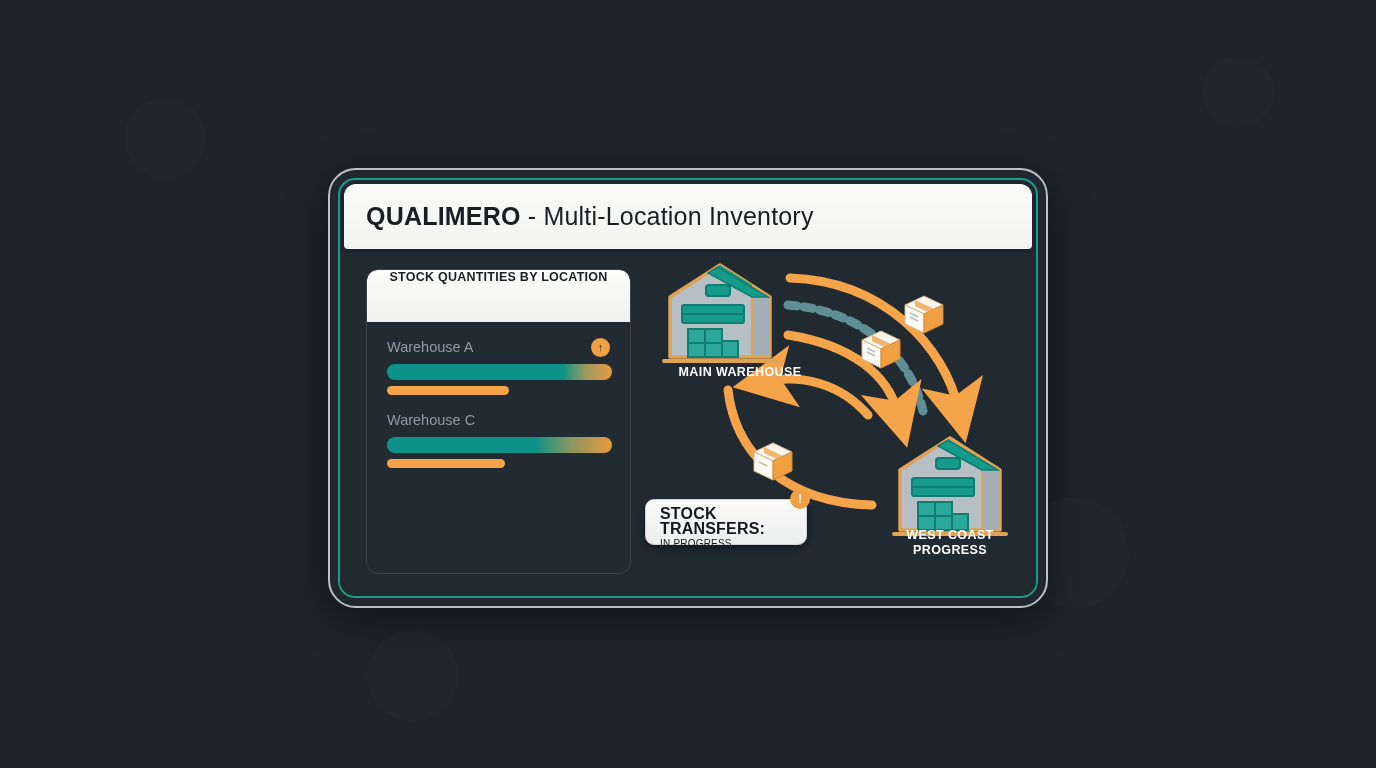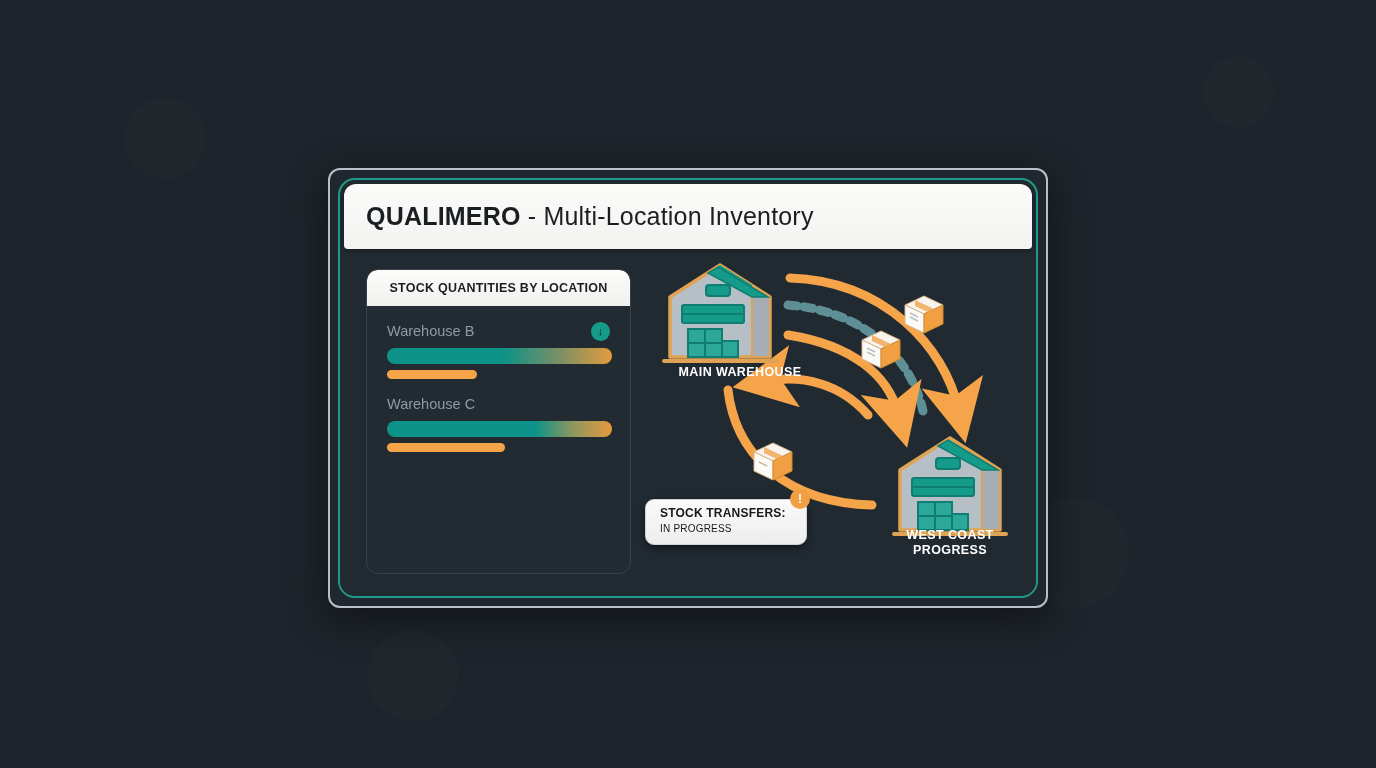--- a/index.html
+++ b/index.html
@@ -13,21 +13,21 @@
     background-image:
       radial-gradient(circle at 12% 18%, rgba(255,255,255,.012) 0 40px, transparent 41px),
       radial-gradient(circle at 78% 72%, rgba(255,255,255,.012) 0 55px, transparent 56px),
       radial-gradient(circle at 30% 88%, rgba(255,255,255,.010) 0 45px, transparent 46px),
       radial-gradient(circle at 90% 12%, rgba(255,255,255,.010) 0 35px, transparent 36px);
     pointer-events:none;}
 
   
   .device{
     position:absolute;left:328px;top:168px;width:720px;height:440px;
-    border-radius:12px;
+    border-radius:28px;
     background:#20272e;
     border:2px solid #b9c0c6;
     box-shadow:0 10px 40px rgba(0,0,0,.45);
     box-sizing:border-box;
   }
   .device-inner{
     position:absolute;left:8px;top:8px;right:8px;bottom:8px;
     border-radius:17px;
     border:2px solid #1f9a8a;
     background:#212931;
@@ -54,22 +54,22 @@
   
   .stock-panel{
     position:absolute;left:26px;top:16px;width:265px;height:305px;
     border-radius:12px;
     background:#222a32;
     border:1.5px solid #39424b;
     box-sizing:border-box;
     overflow:hidden;
   }
   .stock-head{
-    height:36px;background:linear-gradient(180deg,#fcfcfb,#f0f0ee);
-    display:flex;align-items:center;justify-content:center;
+    height:52px;background:linear-gradient(180deg,#fcfcfb,#f0f0ee);
+    display:flex;justify-content:center;
     border-radius:10px 10px 0 0;
   }
   .stock-head span{font-size:12.5px;font-weight:bold;color:#1b1e22;letter-spacing:.25px;}
   .stock-body{padding:14px 20px 0 20px;}
   .wh-row{margin-bottom:14px;}
   .wh-top{display:flex;align-items:center;justify-content:space-between;height:22px;}
   .wh-name{font-size:14.5px;color:#8e9aa6;}
   .badge{width:19px;height:19px;border-radius:50%;display:flex;align-items:center;
          justify-content:center;font-size:11px;color:#1d2228;font-weight:bold;line-height:1;}
   .badge.up{background:#f0a043;}
@@ -83,21 +83,21 @@
     position:absolute;text-align:center;color:#ffffff;font-size:12.5px;font-weight:bold;
     letter-spacing:.4px;line-height:15px;
   }
   .transfer-chip{
     position:absolute;left:5px;top:246px;width:162px;height:46px;
     background:linear-gradient(180deg,#fafaf9,#eceded);
     border-radius:9px;border:1px solid #cfd3d6;
     box-shadow:0 3px 7px rgba(0,0,0,.45);
     padding:6px 0 0 14px;box-sizing:border-box;
   }
-  .transfer-chip .l1{font-size:12px;font-weight:bold;color:#15191d;letter-spacing:.2px;line-height:15px;}
+  .transfer-chip .l1{font-size:16px;font-weight:bold;color:#15191d;letter-spacing:.2px;line-height:15px;}
   .transfer-chip .l2{font-size:10px;font-weight:400;color:#15191d;letter-spacing:.2px;line-height:15px;}
   .alert-dot{
     position:absolute;left:150px;top:236px;width:20px;height:20px;border-radius:50%;
     background:#f0a043;display:flex;align-items:center;justify-content:center;
     color:#fff;font-size:12px;font-weight:bold;line-height:1;
   }
   svg{display:block;}
 </style>
 </head>
 <body>
@@ -114,41 +114,41 @@
     </div>
 
     <div class="body-area">
 
       <div class="stock-panel">
         <div class="stock-head">
           <span>STOCK QUANTITIES BY LOCATION</span>
         </div>
         <div class="stock-body">
 
-
           <div class="wh-row">
             <div class="wh-top">
-              <div class="wh-name">Warehouse B</div>
-              <div class="badge down">↓</div>
+              <div class="wh-name">Warehouse A</div>
+              <div class="badge up">↑</div>
             </div>
             <div class="bar-main">
               <svg width="225" height="16" viewBox="0 0 225 16">
                 <defs>
-                  <linearGradient id="gB" x1="0" x2="1">
+                  <linearGradient id="gA" x1="0" x2="1">
                     <stop offset="0" stop-color="#0d9387"></stop>
-                    <stop offset="0.52" stop-color="#0d9387"></stop>
-                    <stop offset="0.74" stop-color="#6f8f6a"></stop>
+                    <stop offset="0.78" stop-color="#0d9387"></stop>
+                    <stop offset="0.88" stop-color="#9a9a62"></stop>
                     <stop offset="1" stop-color="#e59b3e"></stop>
                   </linearGradient>
                 </defs>
-                <rect x="0" y="0" width="225" height="16" rx="8" fill="url(#gB)"></rect>
+                <rect x="0" y="0" width="225" height="16" rx="8" fill="url(#gA)"></rect>
               </svg>
             </div>
-            <div class="bar-sub" style="width:90px"></div>
+            <div class="bar-sub" style="width:122px"></div>
           </div>
+
 
           <div class="wh-row">
             <div class="wh-top">
               <div class="wh-name">Warehouse C</div>
             </div>
             <div class="bar-main">
               <svg width="225" height="16" viewBox="0 0 225 16">
                 <defs>
                   <linearGradient id="gC" x1="0" x2="1">
                     <stop offset="0" stop-color="#0d9387"></stop>

